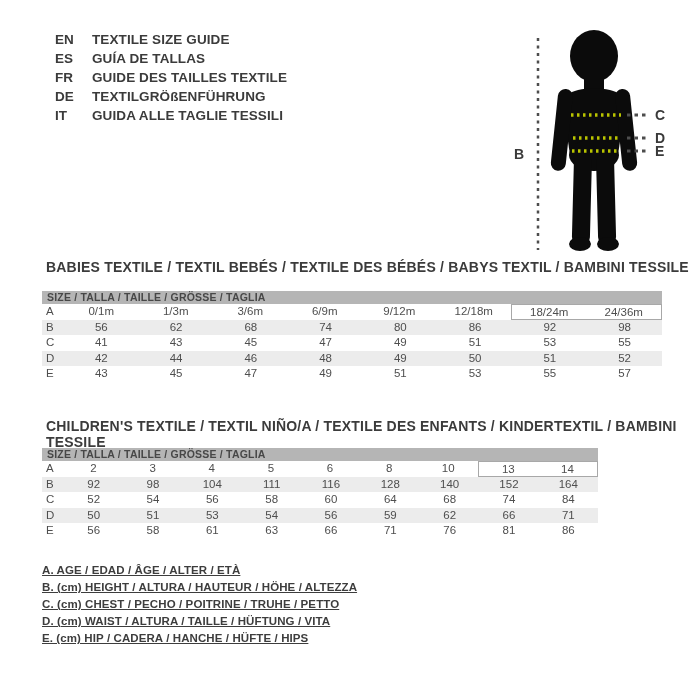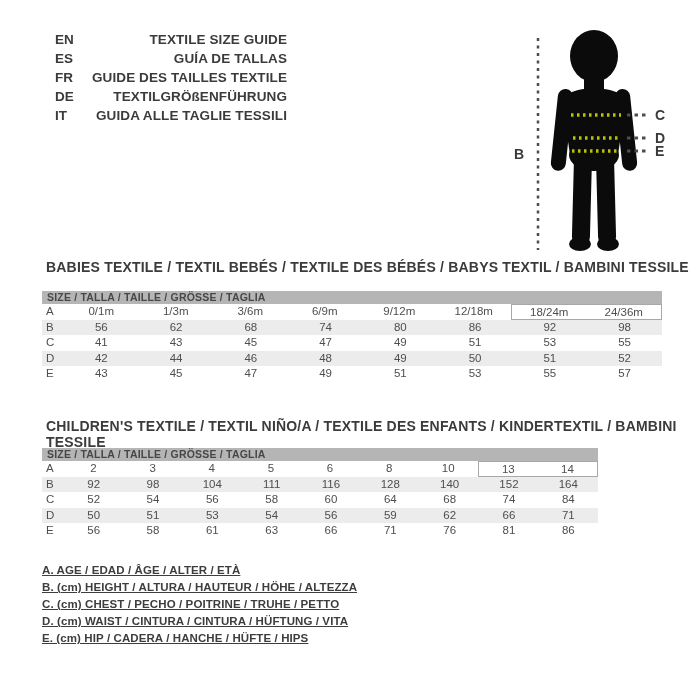--- a/index.html
+++ b/index.html
@@ -1,20 +1,20 @@
 <!DOCTYPE html>
 <html><head>
 <meta charset="utf-8">
 <style>
   html,body { margin:0; padding:0; }
   body { width:700px; height:700px; background:#ffffff; font-family:"Liberation Sans", sans-serif; position:relative; overflow:hidden; }
 
   
   .langs { position:absolute; left:55px; top:30px; }
-  .lang-row { display:flex; height:19px; line-height:19px; font-size:13.5px; font-weight:700; color:#3b3b3b; letter-spacing:0.1px;justify-content:space-between; }
+  .lang-row { display:flex; height:19px; line-height:19px; font-size:13.5px; font-weight:700; color:#3b3b3b; letter-spacing:0.1px; }
   .lang-code { width:37px; }
 
   
   .figure-wrap { position:absolute; left:508px; top:25px; width:192px; height:232px; }
 
   
   .sec-title { position:absolute; left:46px; font-size:14px; font-weight:700; color:#3b3b3b; letter-spacing:0.2px; }
   #title1 { top:259px; }
   #title2 { top:418px; }
 
@@ -219,15 +219,15 @@
         <div class="st-cell">81</div>
         <div class="st-cell">86</div>
       </div>
     </div>
 </div>
 
 <div class="legend">
   <div class="legend-row">A. AGE / EDAD / ÂGE / ALTER / ETÀ</div>
   <div class="legend-row">B. (cm) HEIGHT / ALTURA / HAUTEUR / HÖHE / ALTEZZA</div>
   <div class="legend-row">C. (cm) CHEST / PECHO / POITRINE / TRUHE / PETTO</div>
-  <div class="legend-row">D. (cm) WAIST / CINTURA / CINTURA / HÜFTUNG / VITA</div>
+  <div class="legend-row">D. (cm) WAIST / ALTURA / TAILLE / HÜFTUNG / VITA</div>
   <div class="legend-row">E. (cm) HIP / CADERA / HANCHE / HÜFTE / HIPS</div>
 </div>
 
 </body></html>

